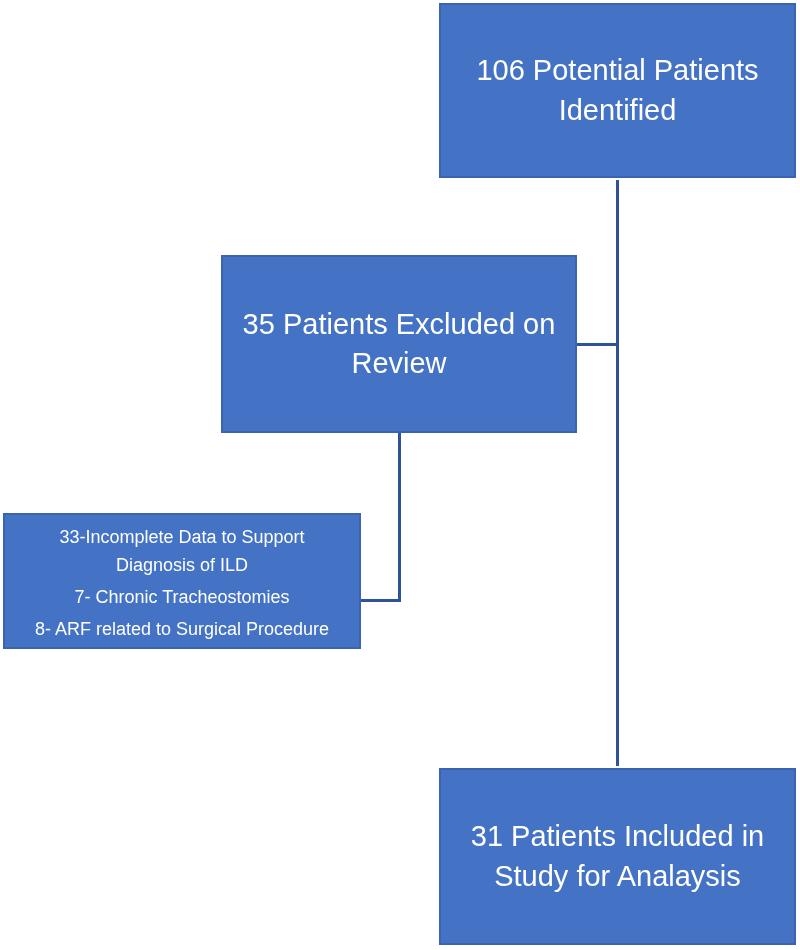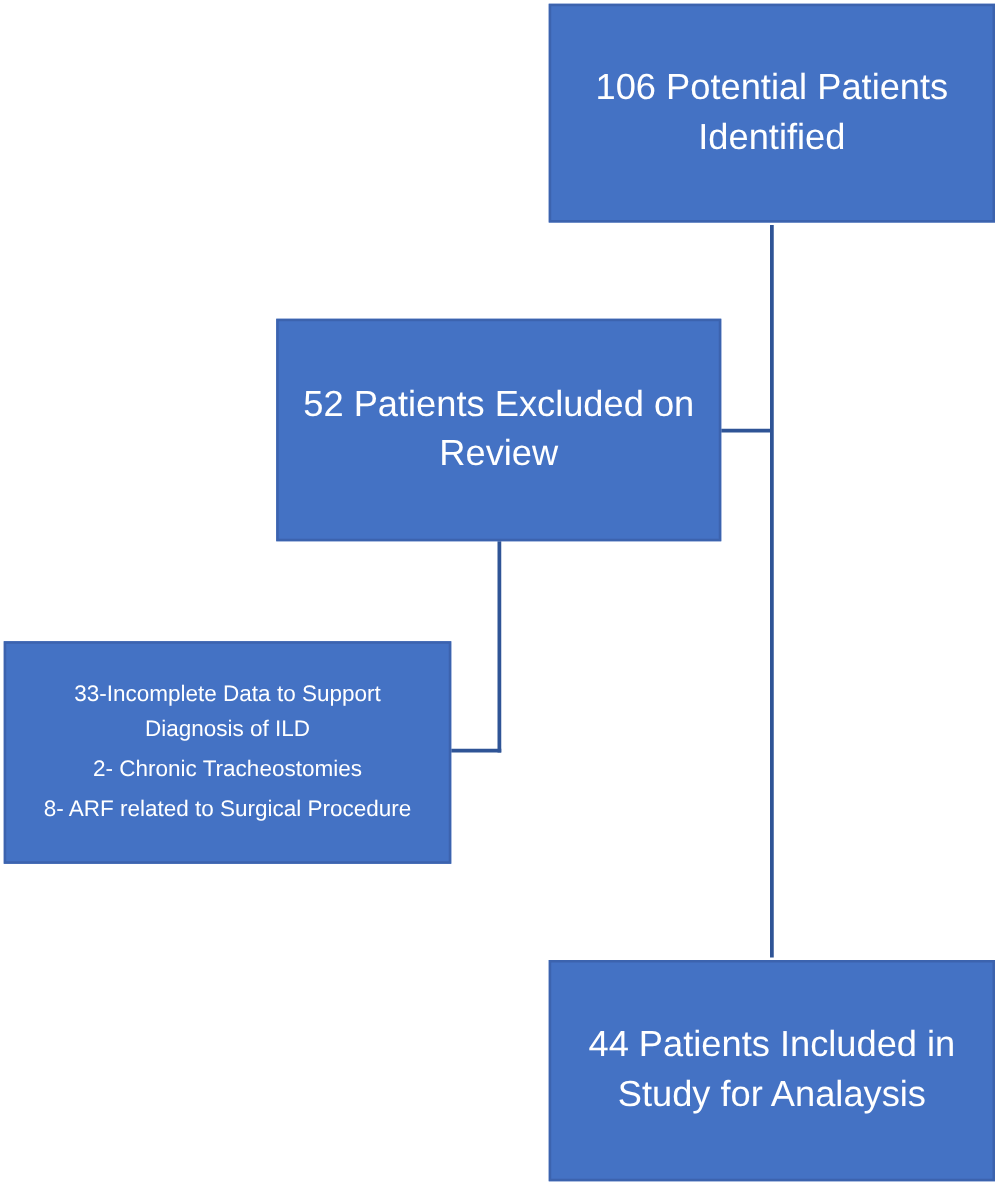--- a/index.html
+++ b/index.html
@@ -32,22 +32,22 @@
     justify-content: center;
     text-align: center;
   }
   .node-large {
     font-size: 29px;
     line-height: 1.35;
     padding: 0 8px;
   }
   .node-identified { left: 439px; top: 3px;   width: 357px; height: 175px; }
   .node-excluded   { left: 221px; top: 255px; width: 356px; height: 178px; }
-  .node-reasons    { left: 3px;   top: 513px; width: 358px; height: 178px;
-                     font-size: 18px; line-height: 1.55; padding: 1px 24px; }
+  .node-reasons    { left: 3px;   top: 513px; width: 358px; height: 136px;
+                     font-size: 18px; line-height: 1.55; padding: 1px 24px; justify-content: flex-end; }
   .node-included   { left: 439px; top: 768px; width: 357px; height: 177px; }
   .reason-item { margin: 2px 0; }
   .connector {
     position: absolute;
     background: var(--connector);
   }
   .conn-main-vertical   { left: 616px; top: 180px; width: 3px;  height: 586px; }
   .conn-excluded-horiz  { left: 577px; top: 343px; width: 39px; height: 3px; }
   .conn-elbow-vertical  { left: 398px; top: 433px; width: 3px;  height: 169px; }
   .conn-elbow-horiz     { left: 361px; top: 599px; width: 40px; height: 3px; }
@@ -60,26 +60,26 @@
   <div class="connector conn-main-vertical"></div>
   <div class="connector conn-excluded-horiz"></div>
   <div class="connector conn-elbow-vertical"></div>
   <div class="connector conn-elbow-horiz"></div>
 
   <div class="node node-large node-identified">
     <span>106 Potential Patients Identified</span>
   </div>
 
   <div class="node node-large node-excluded">
-    <span>52 Patients Excluded on Review</span>
+    <span>35 Patients Excluded on Review</span>
   </div>
 
   <div class="node node-reasons">
     <div class="reason-item">33-Incomplete Data to Support Diagnosis of ILD</div>
-    <div class="reason-item">2- Chronic Tracheostomies</div>
+    <div class="reason-item">7- Chronic Tracheostomies</div>
     <div class="reason-item">8- ARF related to Surgical Procedure</div>
   </div>
 
   <div class="node node-large node-included">
-    <span>44 Patients Included in Study for Analaysis</span>
+    <span>31 Patients Included in Study for Analaysis</span>
   </div>
 
 </div>
 
 </body></html>

